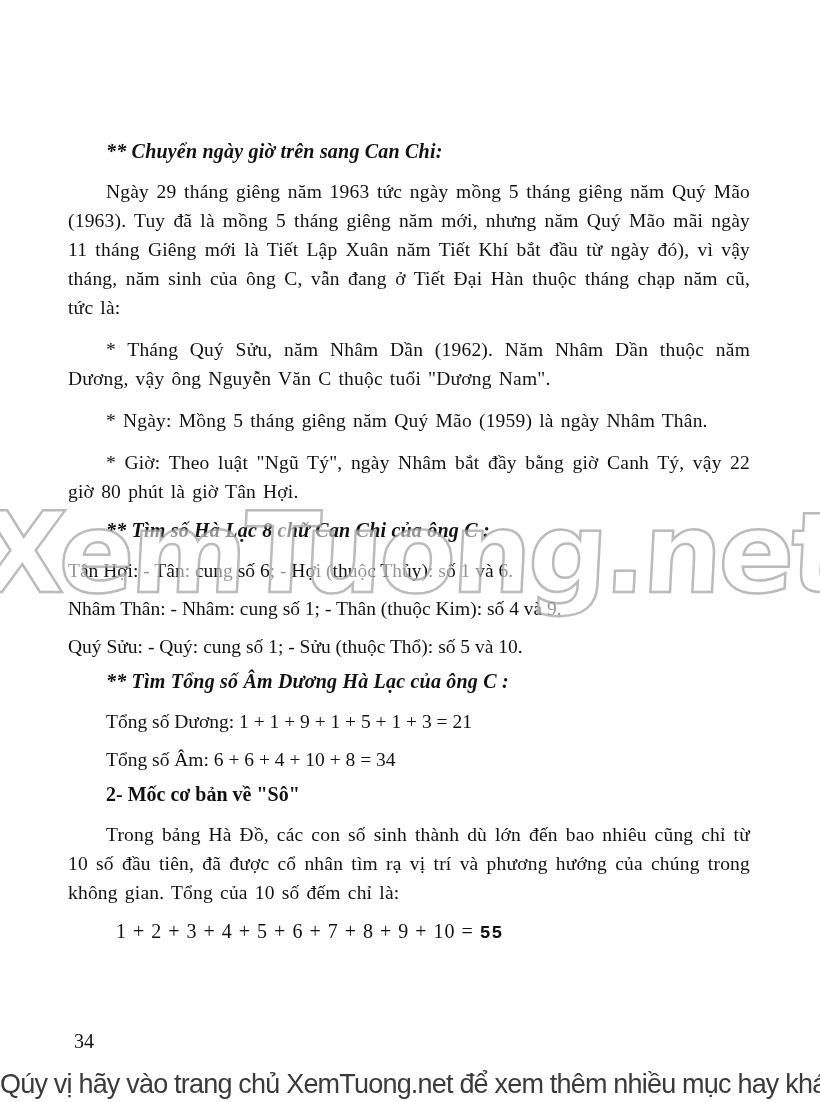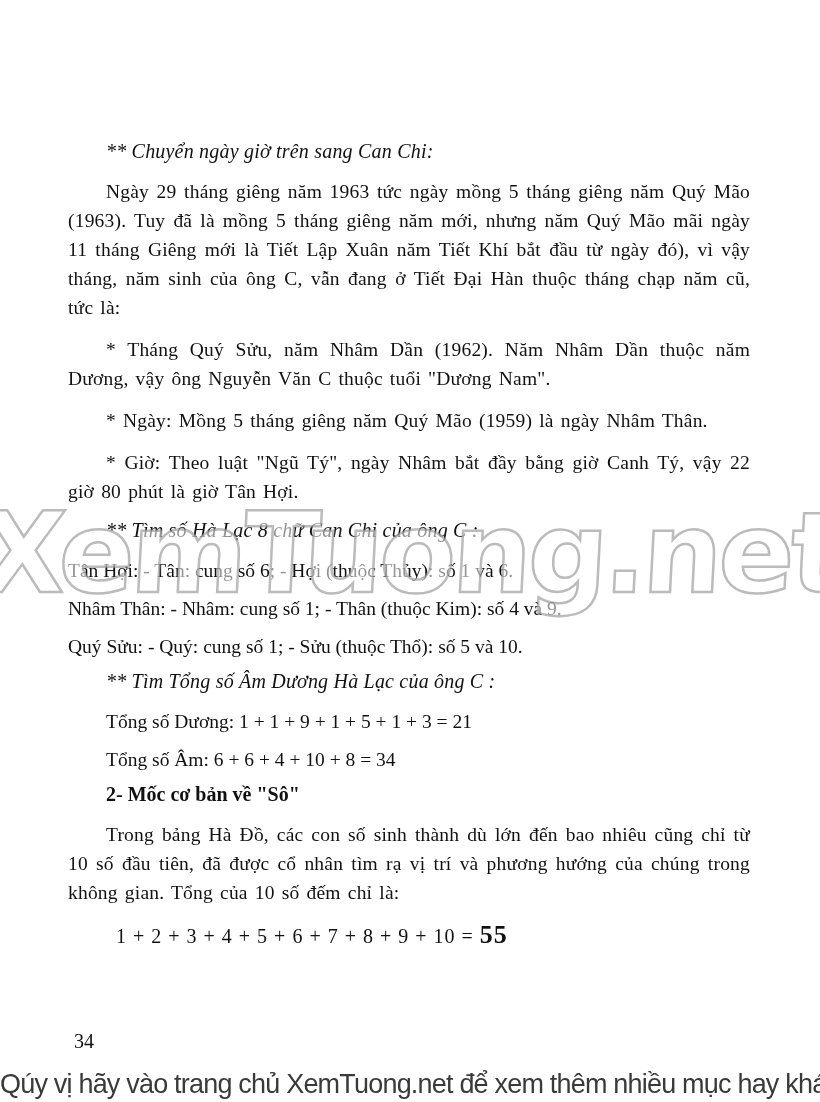--- a/index.html
+++ b/index.html
@@ -26,21 +26,21 @@
     font-size: 19.5px;
     line-height: 29px;
     text-align: justify;
     margin: 0 8px 13px 0;
     letter-spacing: 0.2px;
     word-spacing: 2px;
   }
   .indent { text-indent: 38px; }
   .h-bold-italic {
     font-size: 20px;
-    font-weight: normal;
+    font-weight: bold;
     font-style: italic;
     margin: 4px 0 14px 38px;
     letter-spacing: 0.2px;
   }
   .h-bold {
     font-size: 20px;
     font-weight: bold;
     margin: 6px 0 14px 38px;
   }
   .list-line {
@@ -53,21 +53,21 @@
     font-size: 19.5px;
     line-height: 29px;
     margin: 0 0 9px 38px;
     font-family: Liberation Serif, serif;
   }
   .equation {
     font-size: 20px;
     margin: 10px 0 0 48px;
     letter-spacing: 1px;
   }
-  .equation b { font-family: Liberation Serif, serif; font-size: 26px; }
+  .equation b { font-family: Liberation Mono, monospace; font-size: 18px; }
   .watermark {
     position: absolute;
     top: 488px;
     left: 50%;
     transform: translateX(-50%) skewX(-3deg);
     font-family: "DejaVu Sans", sans-serif;
     font-weight: bold;
     font-size: 112px;
     letter-spacing: -4px;
     white-space: nowrap;

